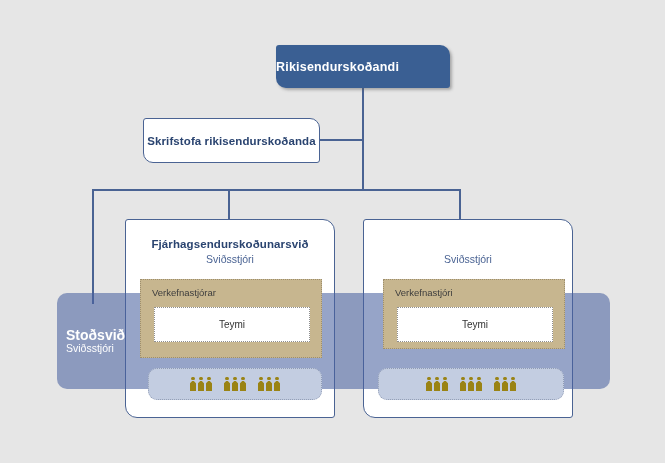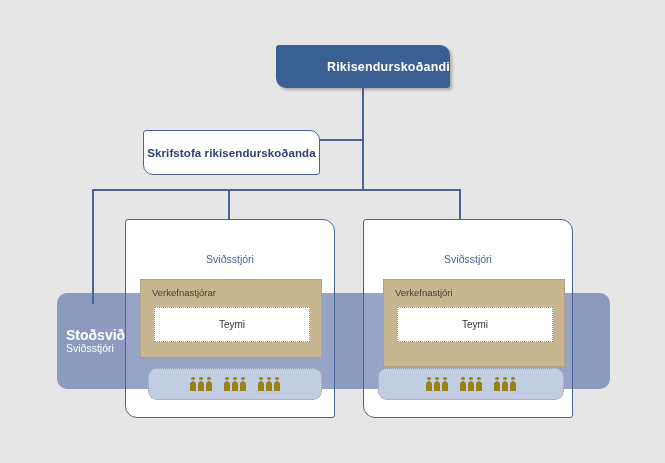--- a/index.html
+++ b/index.html
@@ -31,21 +31,21 @@
     position: absolute;
     box-sizing: border-box;
   }
 
   .top-box {
     background: #3a5f93;
     border-radius: 3px 10px 3px 10px;
     box-shadow: 2px 2px 3px rgba(90,90,90,0.45);
     display: flex;
     align-items: center;
-    justify-content: flex-end;
+    justify-content: flex-start;
   }
   .top-box .label {
     color: #ffffff;
     font-size: 12.5px;
     font-weight: bold;
     letter-spacing: 0.2px;
   }
 
   .office-box {
     background: #ffffff;
@@ -192,25 +192,26 @@
   <div class="line hline" style="left:92px; top:189px; width:272px; height:2px;"></div>
   <div class="line vline" style="left:92px; top:189px; width:2px; height:115px;"></div>
   <div class="line vline" style="left:228px; top:189px; width:2px; height:30px;"></div>
   <div class="line vline" style="left:459px; top:189px; width:2px; height:30px;"></div>
   <div class="line hline" style="left:362px; top:189px; width:99px; height:2px;"></div>
 
   <div class="box top-box" style="left:276px; top:45px; width:174px; height:43px;">
     <span class="label">Rikisendurskoðandi</span>
   </div>
 
-  <div class="box office-box" style="left:143px; top:118px; width:177px; height:45px;margin-top:12px;">
+  <div class="box office-box" style="left:143px; top:118px; width:177px; height:45px;">
     <span class="label">Skrifstofa rikisendurskoðanda</span>
   </div>
 
   <div class="box division-box" style="left:125px; top:219px; width:210px; height:199px;">
+    <div class="division-title" style="top:18px;">Fjárhagsendurskoðunarsvið</div>
     <div class="division-sub" style="top:33px;">Sviðsstjóri</div>
   </div>
 
   <div class="box division-box" style="left:363px; top:219px; width:210px; height:199px;">
     <div class="division-sub" style="top:33px;">Sviðsstjóri</div>
   </div>
 
   <div class="support-band" style="left:57px; top:293px; width:553px; height:96px;"></div>
   <div class="support-title" style="left:66px; top:327px;">Stoðsvið</div>
   <div class="support-sub" style="left:66px; top:342px;">Sviðsstjóri</div>
@@ -260,21 +261,21 @@
           <span class="head"></span>
           <span class="body"></span>
         </span>
       <span class="person">
           <span class="head"></span>
           <span class="body"></span>
         </span>
     </span>
   </div>
 
-  <div class="mgr-box" style="left:383px; top:279px; width:182px; height:88px;">
+  <div class="mgr-box" style="left:383px; top:279px; width:182px; height:70px;">
     <div class="mgr-label">Verkefnastjóri</div>
     <div class="team-box" style="left:13px; top:27px; width:156px; height:35px;">
       <span class="label">Teymi</span>
     </div>
   </div>
 
   <div class="staff-box" style="left:378px; top:368px; width:186px; height:32px;">
     <span class="staff-group">
       <span class="person">
           <span class="head"></span>

